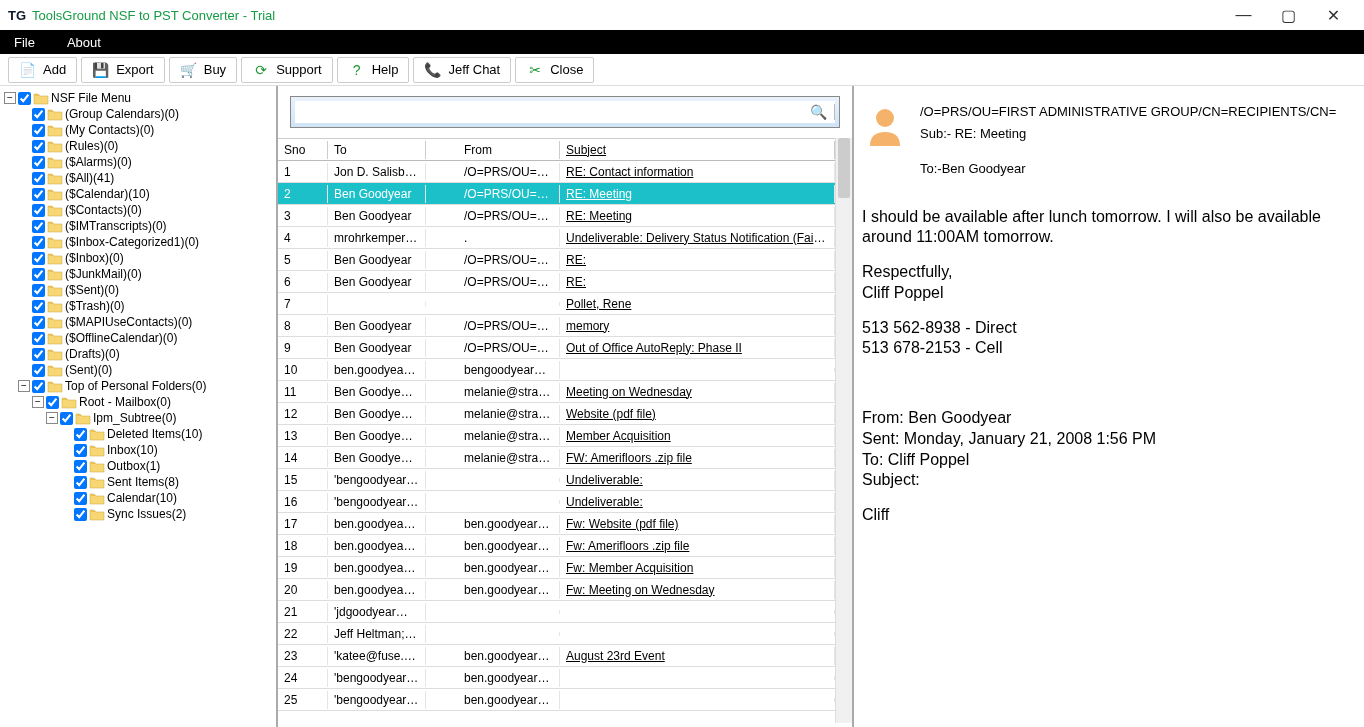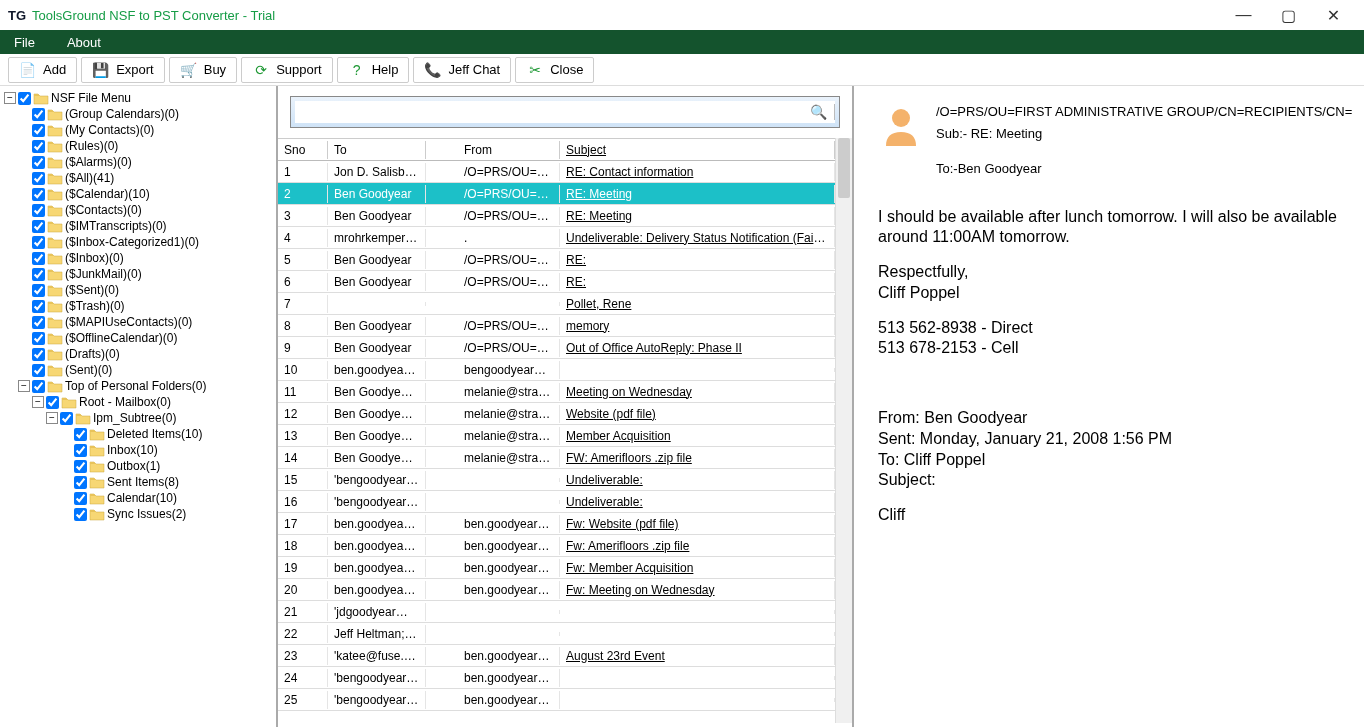--- a/index.html
+++ b/index.html
@@ -4,21 +4,21 @@
 <style>
 * { box-sizing: border-box; margin: 0; padding: 0; font-family: Arial, sans-serif; }
 body { width: 1364px; height: 727px; overflow: hidden; background: #fff; font-size: 12px; }
 
 .titlebar { height: 30px; display: flex; align-items: center; padding: 0 8px; color: #169c46; font-size: 13px; }
 .titlebar-icon { width: 18px; height: 18px; margin-right: 6px; display: flex; align-items: center; justify-content: center; color: #0f172a; font-weight: bold; }
 .titlebar-title { flex: 1; }
 .titlebar-controls { display: flex; gap: 0; }
 .titlebar-btn { width: 45px; height: 28px; display: flex; align-items: center; justify-content: center; font-size: 16px; color: #333; }
 
-.menubar { height: 24px; background: #14532d; display: flex; align-items: center; padding: 0 8px; gap: 20px; }
+.menubar { height: 24px; background: #000000; display: flex; align-items: center; padding: 0 8px; gap: 20px; }
 .menubar-item { color: #fff; font-size: 13px; padding: 3px 6px; }
 
 .toolbar { height: 32px; display: flex; align-items: center; padding: 3px 8px; gap: 4px; border-bottom: 1px solid #ddd; }
 .tool-btn { display: flex; align-items: center; gap: 6px; padding: 3px 10px; border: 1px solid #ccc; border-radius: 2px; font-size: 13px; }
 .tool-btn .tico { width: 18px; height: 18px; display: flex; align-items: center; justify-content: center; font-size: 14px; }
 
 .main { display: flex; height: calc(727px - 30px - 24px - 32px); }
 .tree-panel { width: 278px; border-right: 2px solid #aaa; overflow: auto; padding: 4px; }
 .tree-row { display: flex; align-items: center; height: 16px; white-space: nowrap; }
 .tree-toggle { width: 12px; height: 12px; border: 1px solid #888; display: flex; align-items: center; justify-content: center; font-size: 10px; line-height: 1; margin-right: 2px; }
@@ -46,21 +46,21 @@
 .c-to { width: 98px; }
 .c-from { width: 102px; margin-left: 32px; }
 .c-subj { flex: 1; text-decoration: underline; }
 .tbl-body { overflow: auto; height: calc(100% - 22px); }
 .row { display: flex; height: 22px; align-items: center; border-bottom: 1px solid #ddd; }
 .row .cell { padding: 2px 6px; border-right: 1px solid #e5e5e5; overflow: hidden; white-space: nowrap; text-overflow: ellipsis; font-size: 12px; }
 .row.selected { background: #1cc0c8; color: #fff; }
 .vscroll { width: 17px; background: #f0f0f0; border-left: 1px solid #ddd; position: relative; }
 .vscroll-thumb { position: absolute; top: 0; left: 2px; right: 2px; height: 60px; background: #ccc; border-radius: 2px; }
 
-.preview { flex: 1; padding: 8px 24px; overflow: hidden; font-size: 14px; }
+.preview { flex: 1; padding: 8px 8px; overflow: hidden; font-size: 14px; }
 .preview-head { display: flex; gap: 12px; padding: 8px 0 12px 0; }
 .avatar-svg { width: 46px; height: 46px; }
 .preview-meta { flex: 1; font-size: 13px; line-height: 1.5; }
 .preview-meta .line { margin-bottom: 2px; overflow: hidden; white-space: nowrap; }
 .preview-body { background: #fff; padding: 14px 0; font-family: 'Times New Roman', serif; font-size: 16px; line-height: 1.3; }
 .preview-body p { margin-bottom: 14px; }
 
 svg.folder { width: 16px; height: 14px; }
 </style>
 </head>

